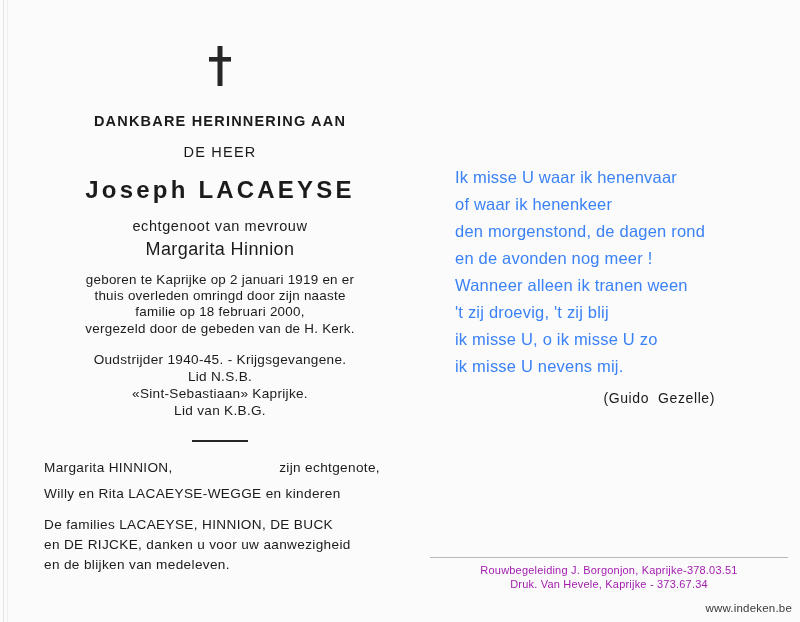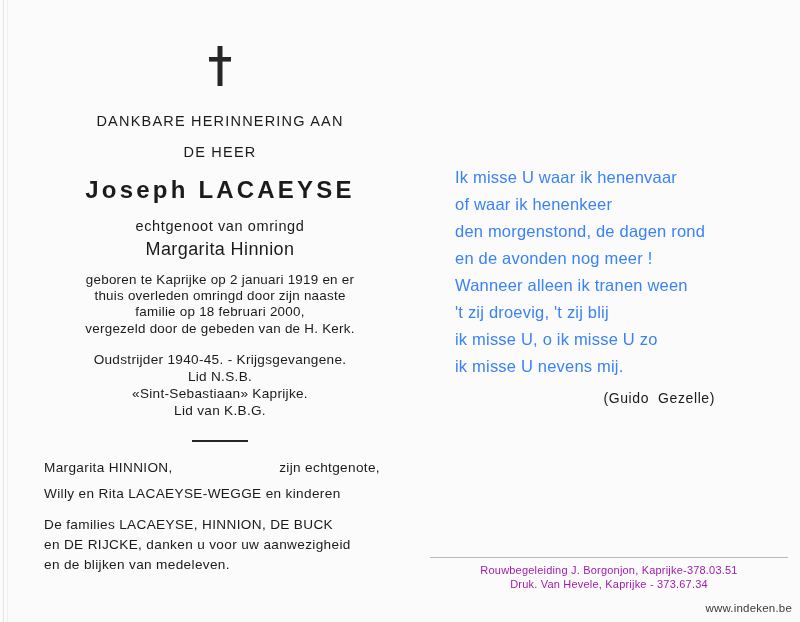--- a/index.html
+++ b/index.html
@@ -43,21 +43,21 @@
   .cross-icon {
     display: block;
     margin: 0 auto;
     width: 26px;
     height: 40px;
   }
   .dedication {
     margin-top: 28px;
     font-size: 14.5px;
     letter-spacing: 1.2px;
-    font-weight: 400;
+    font-weight: 700;
     line-height: 1.1;
   }
   .salutation {
     margin-top: 15px;
     font-size: 14.5px;
     letter-spacing: 1.2px;
     line-height: 1.1;
   }
   .deceased-name {
     margin-top: 16px;
@@ -191,21 +191,21 @@
   <div class="left-col">
 
     <svg class="cross-icon" viewBox="0 0 26 40">
       <rect x="10.5" y="0" width="5" height="40" fill="#262626"></rect>
       <rect x="2" y="11" width="22" height="4.6" fill="#262626"></rect>
     </svg>
 
     <div class="dedication">DANKBARE HERINNERING AAN</div>
     <div class="salutation">DE HEER</div>
     <div class="deceased-name">Joseph LACAEYSE</div>
-    <div class="spouse-intro">echtgenoot van omringd</div>
+    <div class="spouse-intro">echtgenoot van mevrouw</div>
     <div class="spouse-name">Margarita Hinnion</div>
 
     <div class="bio-block">
       <div>geboren te Kaprijke op 2 januari 1919 en er</div>
       <div>thuis overleden omringd door zijn naaste</div>
       <div>familie op 18 februari 2000,</div>
       <div>vergezeld door de gebeden van de H. Kerk.</div>
     </div>
 
     <div class="honors-block">

